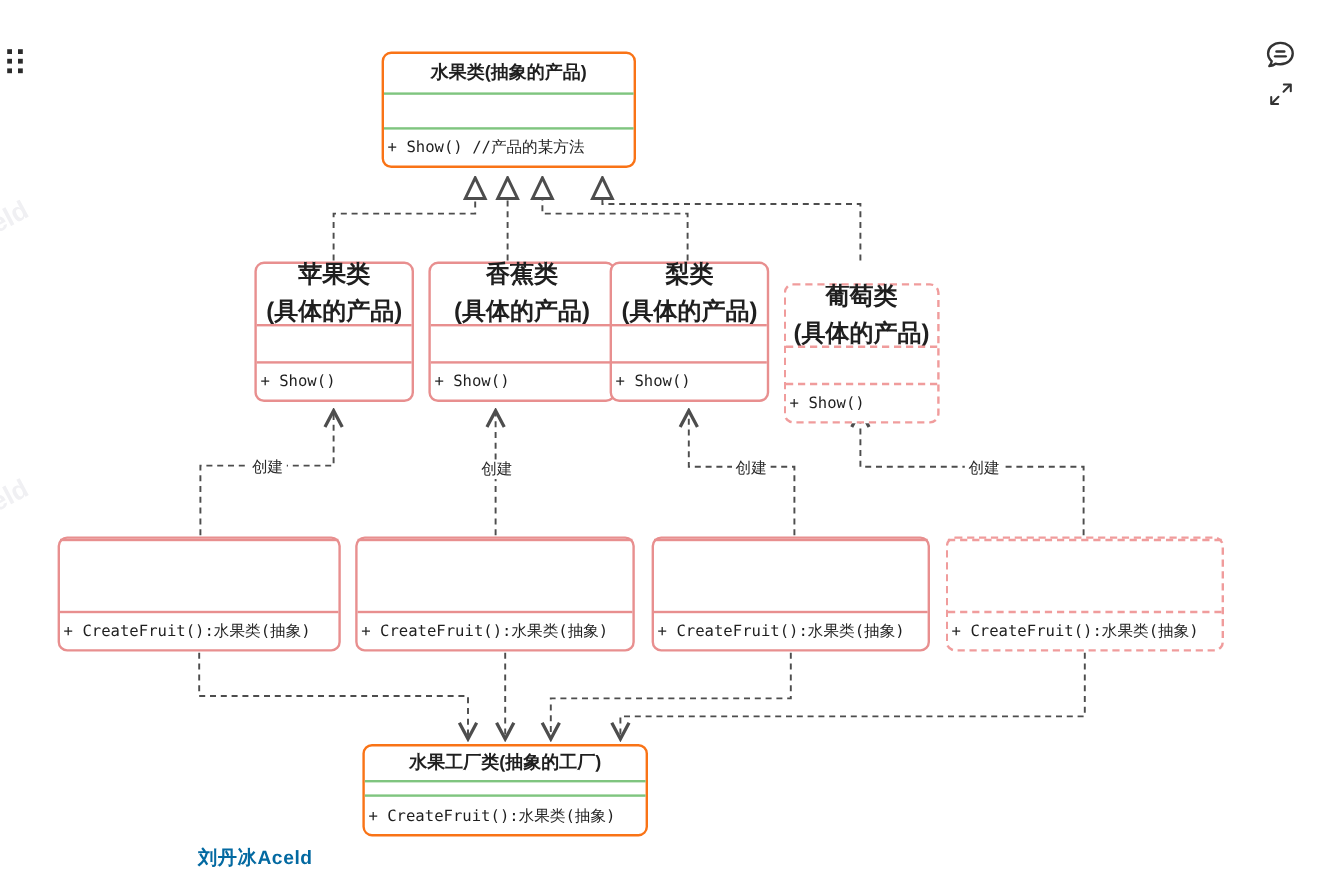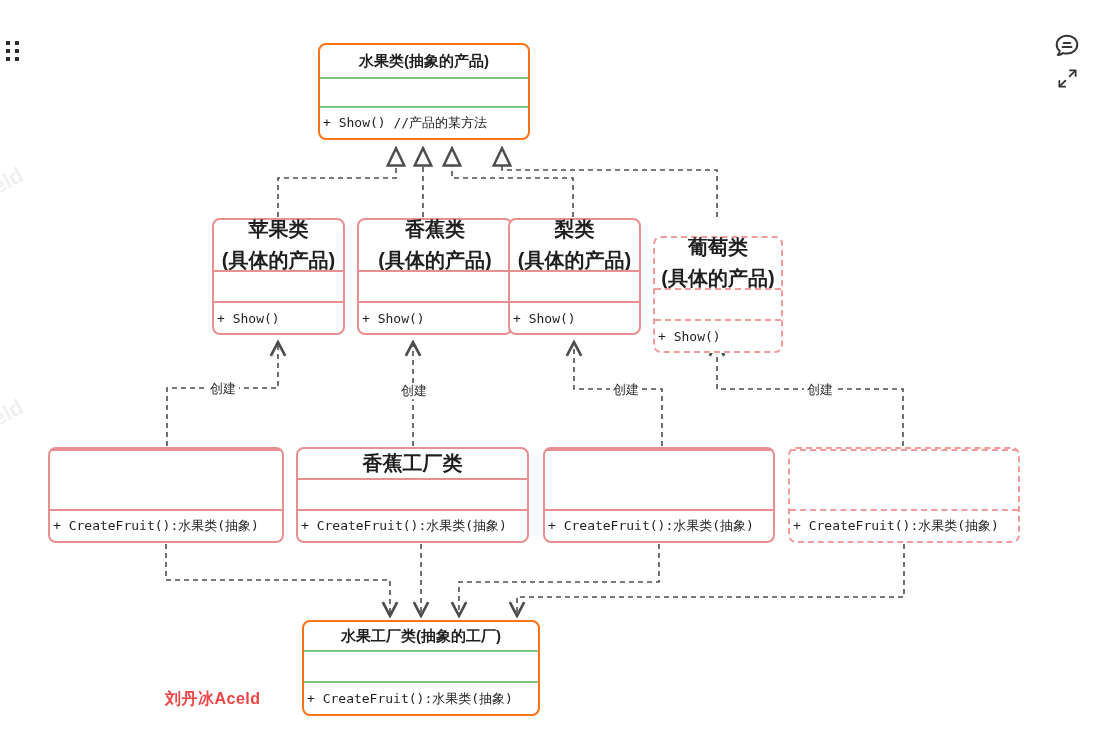--- a/index.html
+++ b/index.html
@@ -40,22 +40,22 @@
     position:absolute;z-index:4;background:#fff;padding:0 3px;
     font-size:13px;color:#2b2b2b;transform:translate(-50%,-50%);
     line-height:1.2;
   }
 
   
   .chrome-icon{position:absolute;z-index:6;cursor:pointer;background:none;border:none;padding:0;}
 
   
   .watermark-main{
-    position:absolute;left:165px;top:689px;z-index:5;
-    font-size:16px;font-weight:bold;color:#ef4444;letter-spacing:.5px;
+    position:absolute;left:165px;top:705px;z-index:5;
+    font-size:16px;font-weight:bold;color:#0369a1;letter-spacing:.5px;
   }
   .watermark-edge{
     position:absolute;z-index:1;font-size:22px;font-weight:bold;color:#f0f0f3;
     transform:rotate(-28deg);
   }
   .watermark-edge.w1{left:-8px;top:168px;}
   .watermark-edge.w2{left:-8px;top:400px;}
 
   svg.wires{position:absolute;left:0;top:0;z-index:2;pointer-events:none;}
 </style>
@@ -143,38 +143,35 @@
     <div class="uml-attrs"></div>
     <div class="uml-methods" style="height:30px">+ Show()</div>
   </div>
 
   <div class="uml-box red" style="left:48px;top:447px;width:236px;height:96px">
     <div class="uml-attrs"></div>
     <div class="uml-methods" style="height:30px">+ CreateFruit():水果类(抽象)</div>
   </div>
 
   <div class="uml-box red" style="left:296px;top:447px;width:233px;height:96px">
-    <div class="uml-title" style="height:29px">
-      <span>香蕉工厂类</span>
-    </div>
     <div class="uml-attrs"></div>
     <div class="uml-methods" style="height:30px">+ CreateFruit():水果类(抽象)</div>
   </div>
 
   <div class="uml-box red" style="left:543px;top:447px;width:232px;height:96px">
     <div class="uml-attrs"></div>
     <div class="uml-methods" style="height:30px">+ CreateFruit():水果类(抽象)</div>
   </div>
 
   <div class="uml-box red-dashed" style="left:788px;top:447px;width:232px;height:96px">
     <div class="uml-attrs"></div>
     <div class="uml-methods" style="height:30px">+ CreateFruit():水果类(抽象)</div>
   </div>
 
-  <div class="uml-box green" style="left:302px;top:620px;width:238px;height:96px">
+  <div class="uml-box green" style="left:302px;top:620px;width:238px;height:77px">
     <div class="uml-title big" style="height:28px">
       <span>水果工厂类(抽象的工厂)</span>
     </div>
     <div class="uml-attrs"></div>
     <div class="uml-methods" style="height:31px">+ CreateFruit():水果类(抽象)</div>
   </div>
 
   <div class="chrome-icon" style="left:5px;top:40px">
     <svg width="17" height="22" viewBox="0 0 17 22">
       <g fill="#2b2b2b">

